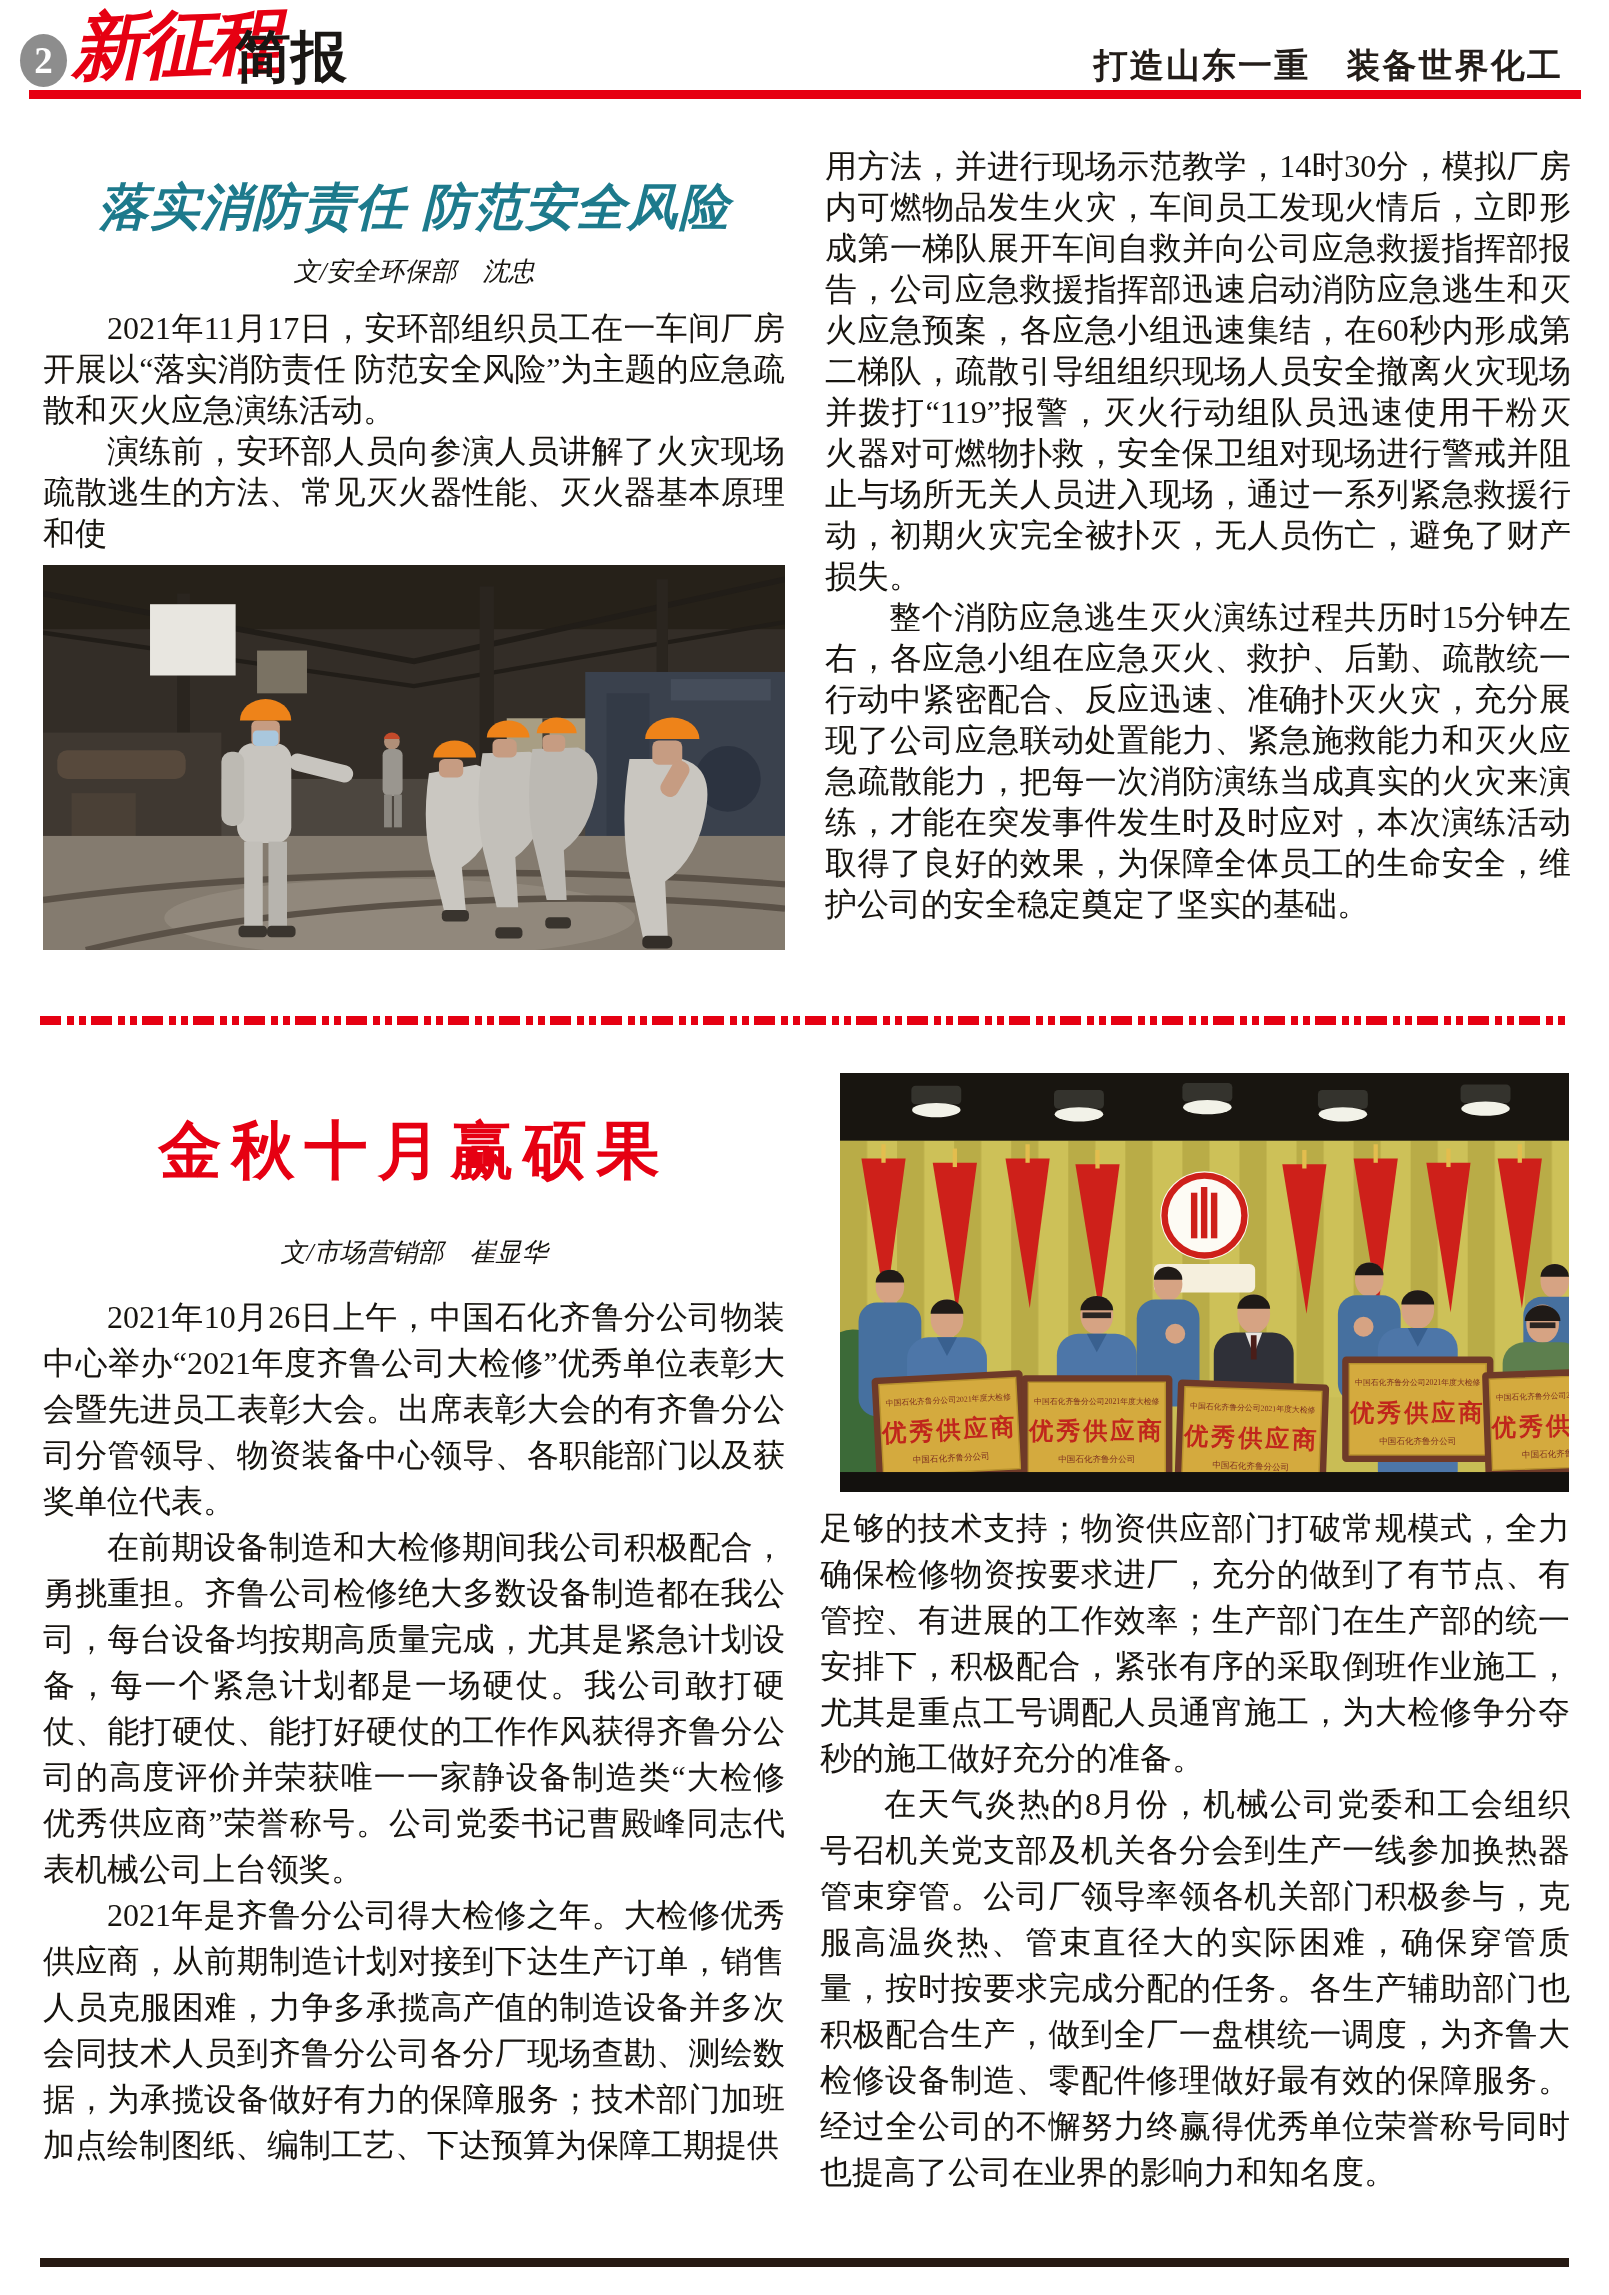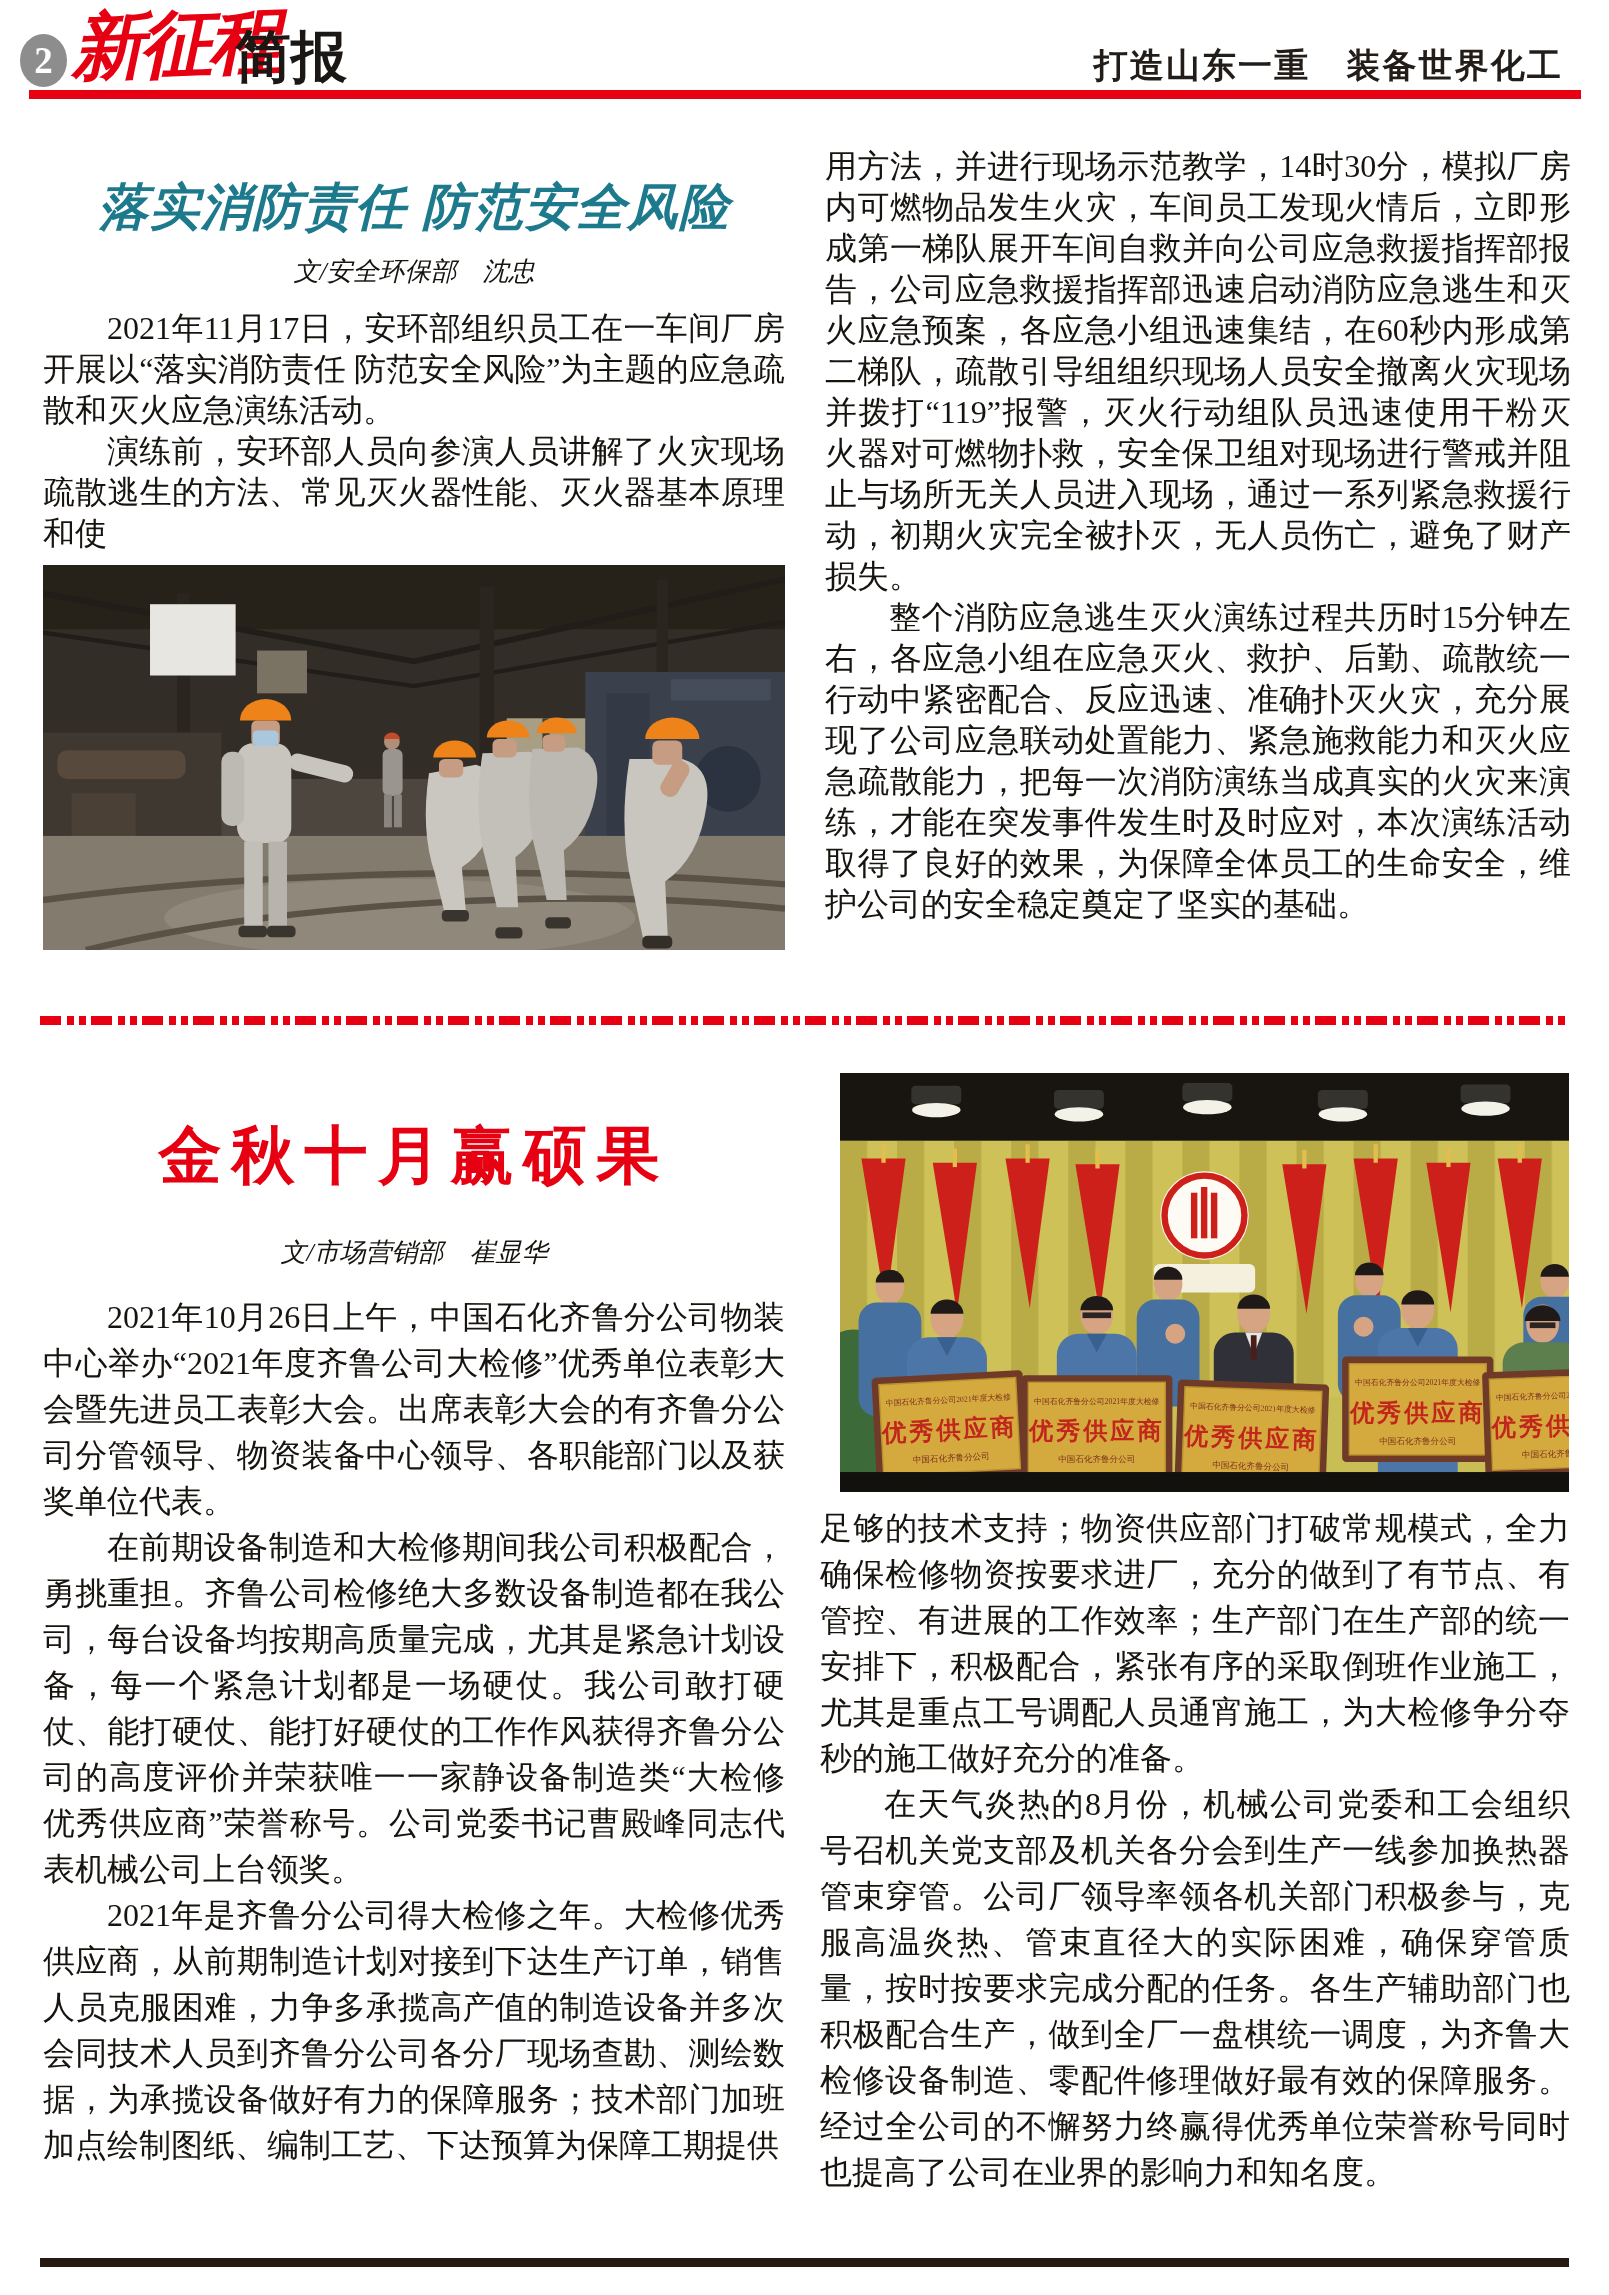--- a/index.html
+++ b/index.html
@@ -21,21 +21,21 @@
   
   .col{position:absolute;}
   #a1-left{left:43px;top:161px;width:742px;}
   #a1-right{left:825px;top:146px;width:746px;}
   #a2-left{left:43px;top:1117px;width:742px;}
   #a2-right{left:820px;top:1073px;width:750px;}
 
   .title-1{margin:16px;font-size:50px;line-height:61px;color:#1d7a8c;text-align:center;font-weight:800;
            letter-spacing:1.4px;font-family:"Liberation Sans","DejaVu Sans",sans-serif;font-style:italic;}
   .title-2{margin:0;font-size:63px;line-height:77px;color:#e60012;text-align:center;font-weight:800;
-           letter-spacing:10px;font-family:Liberation Sans, sans-serif;}
+           letter-spacing:10px;font-family:Liberation Mono, monospace;}
   .byline{font-size:26px;text-align:center;margin:15.7px 0 0 0;font-style:italic;color:#17140f;}
   #a2-left .byline{margin-top:41px;}
   .body-p{font-size:32px;text-align:justify;text-indent:2em;margin:0;color:#17140f;}
   .lh58{line-height:41px;}
   .lh64{line-height:46px;}
   .noindent{text-indent:0;}
   #a1-left .first{margin-top:19px;}
   #a2-left .first{margin-top:24px;}
   #a2-right .first{margin-top:13px;}
 

